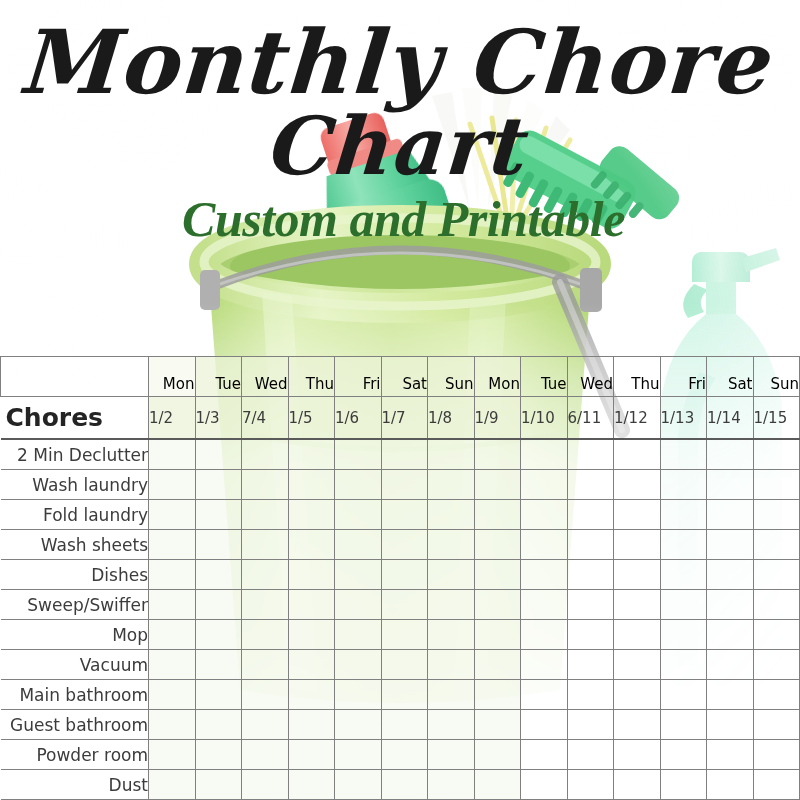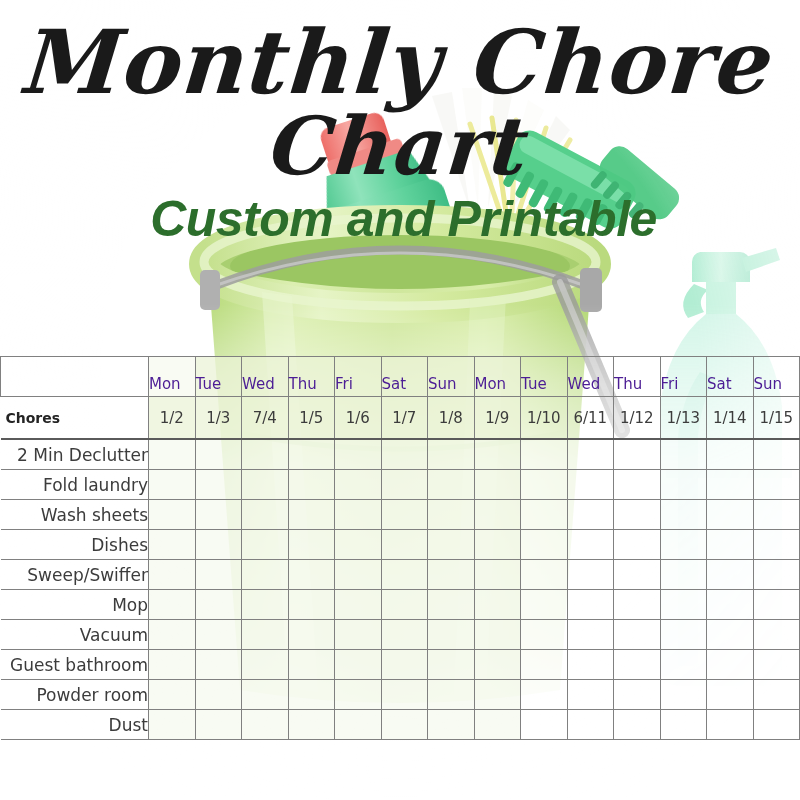--- a/index.html
+++ b/index.html
@@ -59,21 +59,21 @@
     font-style: italic;
     font-weight: bold;
     font-size: 80px;
     line-height: 84px;
     color: #1a1a1a;
     letter-spacing: 1px;
     margin-top: -6px;
     transform: skewX(-6deg);
   }
   .subtitle {
-    font-family: Liberation Sans, sans-serif;
+    font-family: Liberation Serif, serif;
     font-weight: bold;
     font-style: italic;
     font-size: 50px;
     line-height: 58px;
     color: #2c6e2c;
     letter-spacing: -0.5px;
     margin-top: 2px;
     padding-left: 7px;
   }
 
@@ -96,45 +96,45 @@
     padding: 0;
     font-weight: normal;
   }
 
   col.col-chore { width: 148px; }
   col.col-day   { width: 46.5px; }
 
   
   tr.day-row td {
     height: 36px;
-    text-align: left;
+    text-align: right;
     vertical-align: bottom;
     font-size: 15px;
-    color: #4c1d95;
+    color: #000000;
     padding-bottom: 3px;
   }
   td.corner-cell {
     border-left: none;
     border-top: none;
     background: transparent;
   }
 
   
   tr.chores-row td {
     height: 41px;
-    text-align: center;
+    text-align: left;
     vertical-align: middle;
     font-size: 15px;
     color: #3c3c3c;
     border-bottom: 2px solid #5a5a5a;
   }
   tr.chores-row td.chores-label {
     text-align: left;
     padding-left: 5px;
-    font-size: 14px;
+    font-size: 25px;
     font-weight: bold;
     color: #242424;
     border-left: none;
   }
   td.date-first {
     color: #3a36d8;
   }
 
   
   tr.chore-row td {
@@ -380,20 +380,37 @@
             <td class="wk1-blank"></td>
             <td class="wk1-blank week-sep"></td>
             <td class="wk-blank"></td>
             <td class="wk-blank"></td>
             <td class="wk-blank"></td>
             <td class="wk-blank"></td>
             <td class="wk-blank"></td>
             <td class="wk-blank"></td>
           </tr>
           <tr class="chore-row">
+            <td class="chore-name">Wash laundry</td>
+            <td class="wk1-blank"></td>
+            <td class="wk1-blank"></td>
+            <td class="wk1-blank"></td>
+            <td class="wk1-blank"></td>
+            <td class="wk1-blank"></td>
+            <td class="wk1-blank"></td>
+            <td class="wk1-blank"></td>
+            <td class="wk1-blank week-sep"></td>
+            <td class="wk-blank"></td>
+            <td class="wk-blank"></td>
+            <td class="wk-blank"></td>
+            <td class="wk-blank"></td>
+            <td class="wk-blank"></td>
+            <td class="wk-blank"></td>
+          </tr>
+          <tr class="chore-row">
             <td class="chore-name">Fold laundry</td>
             <td class="wk1-blank"></td>
             <td class="wk1-blank"></td>
             <td class="wk1-blank"></td>
             <td class="wk1-blank"></td>
             <td class="wk1-blank"></td>
             <td class="wk1-blank"></td>
             <td class="wk1-blank"></td>
             <td class="wk1-blank week-sep"></td>
             <td class="wk-blank"></td>
@@ -466,20 +483,37 @@
             <td class="wk1-blank week-sep"></td>
             <td class="wk-blank"></td>
             <td class="wk-blank"></td>
             <td class="wk-blank"></td>
             <td class="wk-blank"></td>
             <td class="wk-blank"></td>
             <td class="wk-blank"></td>
           </tr>
           <tr class="chore-row">
             <td class="chore-name">Vacuum</td>
+            <td class="wk1-blank"></td>
+            <td class="wk1-blank"></td>
+            <td class="wk1-blank"></td>
+            <td class="wk1-blank"></td>
+            <td class="wk1-blank"></td>
+            <td class="wk1-blank"></td>
+            <td class="wk1-blank"></td>
+            <td class="wk1-blank week-sep"></td>
+            <td class="wk-blank"></td>
+            <td class="wk-blank"></td>
+            <td class="wk-blank"></td>
+            <td class="wk-blank"></td>
+            <td class="wk-blank"></td>
+            <td class="wk-blank"></td>
+          </tr>
+          <tr class="chore-row">
+            <td class="chore-name">Main bathroom</td>
             <td class="wk1-blank"></td>
             <td class="wk1-blank"></td>
             <td class="wk1-blank"></td>
             <td class="wk1-blank"></td>
             <td class="wk1-blank"></td>
             <td class="wk1-blank"></td>
             <td class="wk1-blank"></td>
             <td class="wk1-blank week-sep"></td>
             <td class="wk-blank"></td>
             <td class="wk-blank"></td>

